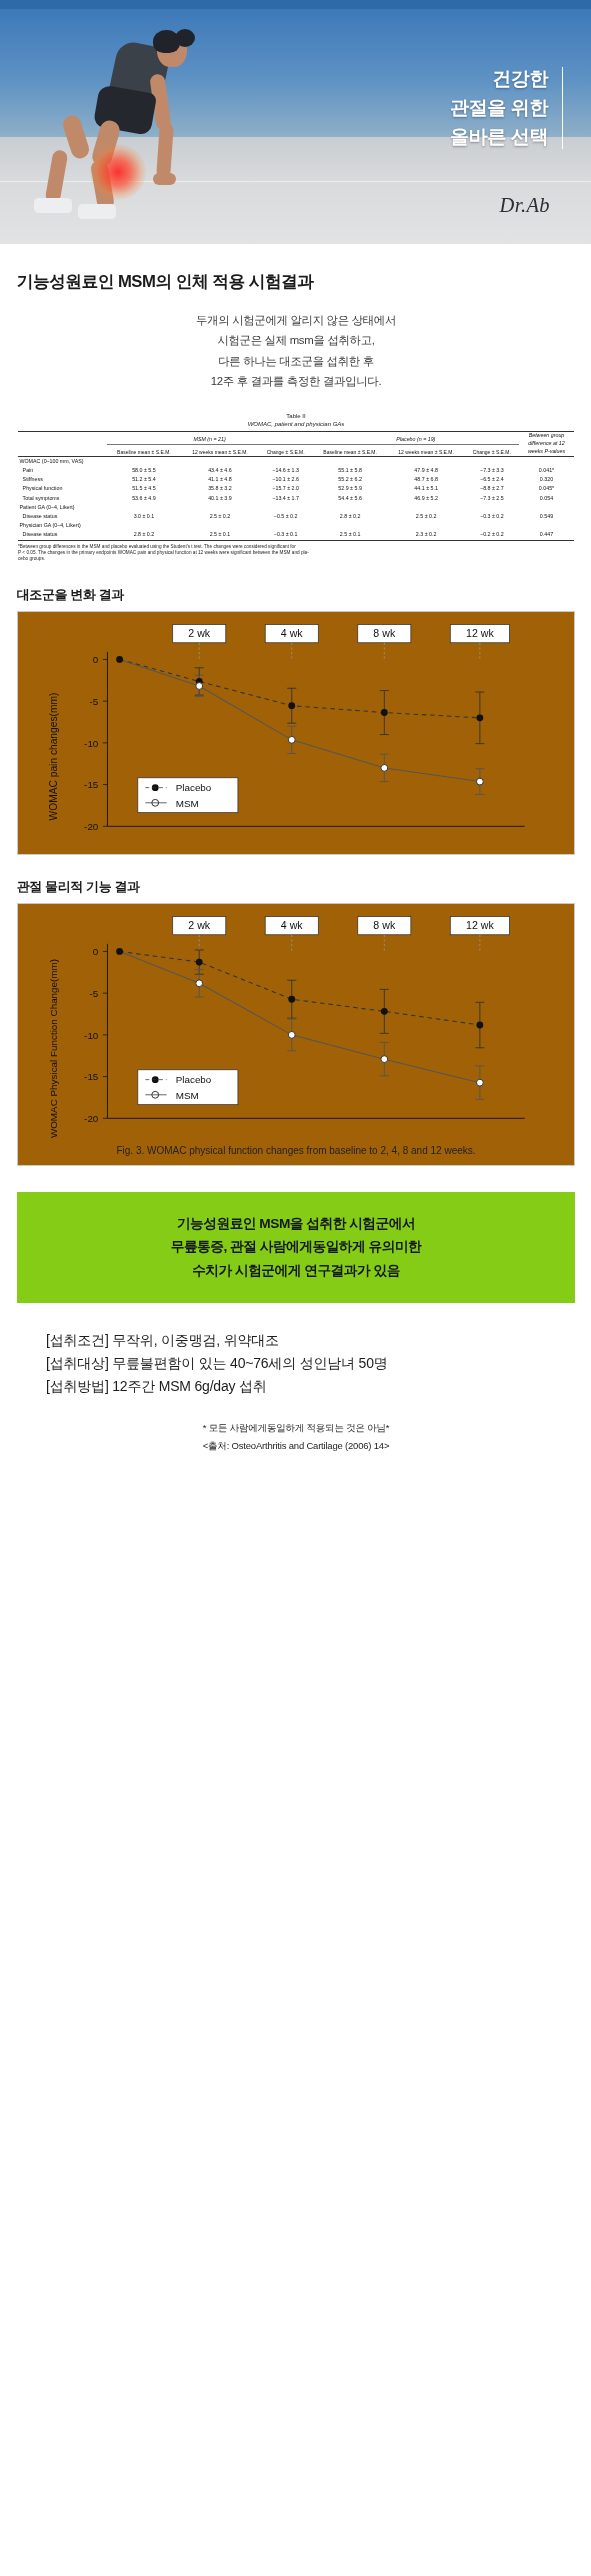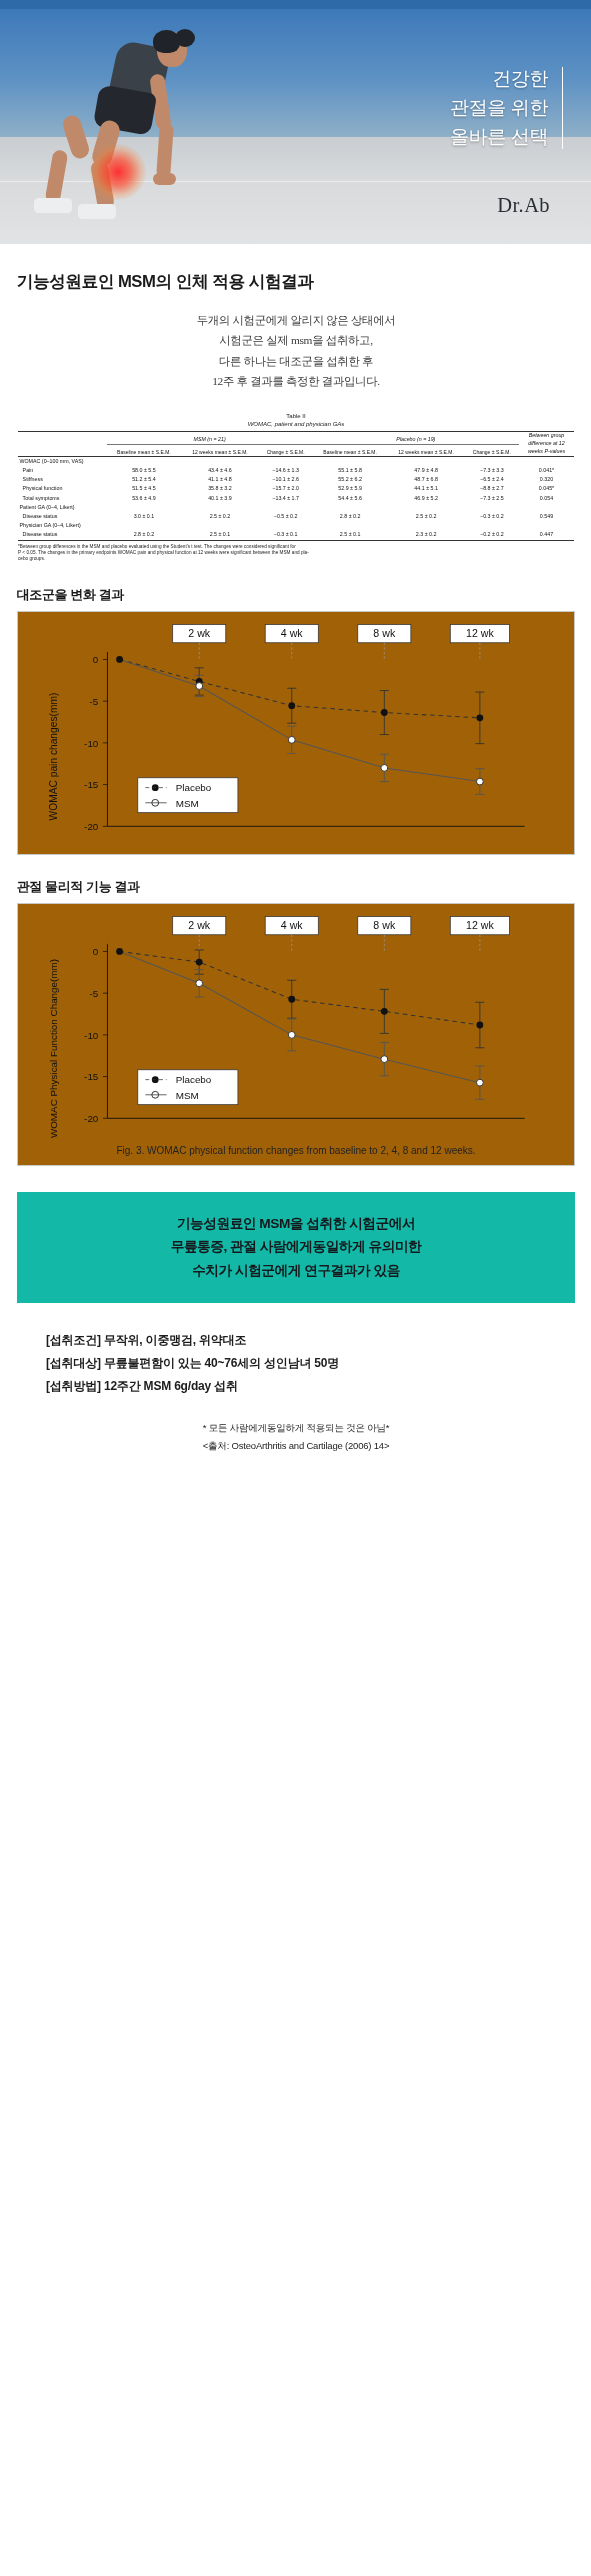--- a/index.html
+++ b/index.html
@@ -51,49 +51,49 @@
   }
 
   .hero-divider {
     position:absolute; right:29px; top:67px;
     width:1.5px; height:82px; background:#ffffff;
   }
   .hero-copy {
     position:absolute; right:44px; top:64px;
     text-align:right;
     color:#ffffff;
-    font-weight:normal;
+    font-weight:bold;
     font-size:19px;
     line-height:29px;
     letter-spacing:-0.4px;
     text-shadow:0 0.8px 2.3px rgba(0,0,0,0.35);
   }
   .hero-brand {
     position:absolute; right:42px; bottom:27px;
     color:#2b2f35;
     font-family:"Liberation Serif", serif;
     font-size:20.5px;
     letter-spacing:0.4px;
+    font-style:italic;
   }
 
   
   .sec-title {
     font-size:16.7px;
     font-weight:bold;
     letter-spacing:-0.5px;
     padding:26px 0 0 16.7px;
   }
   .lead {
     text-align:center;
     font-size:11.4px;
     line-height:20.5px;
     color:#3a3a3a;
     padding:16.7px 30px 0 30px;
     letter-spacing:-0.3px;
-    font-family:Liberation Serif, serif;
   }
 
   
   .tablewrap { padding:20px 18px 0 18px; }
   .tbl-cap { text-align:center; font-size:6px; color:#222; line-height:8.3px; }
   .tbl-cap em { font-style:italic; }
   table.womac {
     width:100%;
     border-collapse:collapse;
     font-size:5.3px;
@@ -129,38 +129,37 @@
     text-align:center;
     font-size:10px;
     line-height:12px;
     color:#222;
     padding:6px 23px 1.5px 23px;
   }
 
   
   .conclusion {
     margin:26px 16.7px 0 16.7px;
-    background:#14b8a6;
+    background:#84cc16;
     padding:20px 15px 21px 15px;
     text-align:center;
     font-size:13.7px;
     font-weight:bold;
     line-height:23.5px;
     letter-spacing:-0.5px;
     color:#15181c;
   }
 
   
   .info {
     padding:26px 0 0 46px;
-    font-size:12px;
+    font-size:14px;
     line-height:23px;
     color:#1d1d1d;
     letter-spacing:-0.2px;
-    font-weight:bold;
   }
   .note {
     text-align:center;
     font-size:9.5px;
     line-height:18px;
     color:#1d1d1d;
     padding:21px 15px 30px 15px;
     letter-spacing:-0.2px;
   }
 </style>

